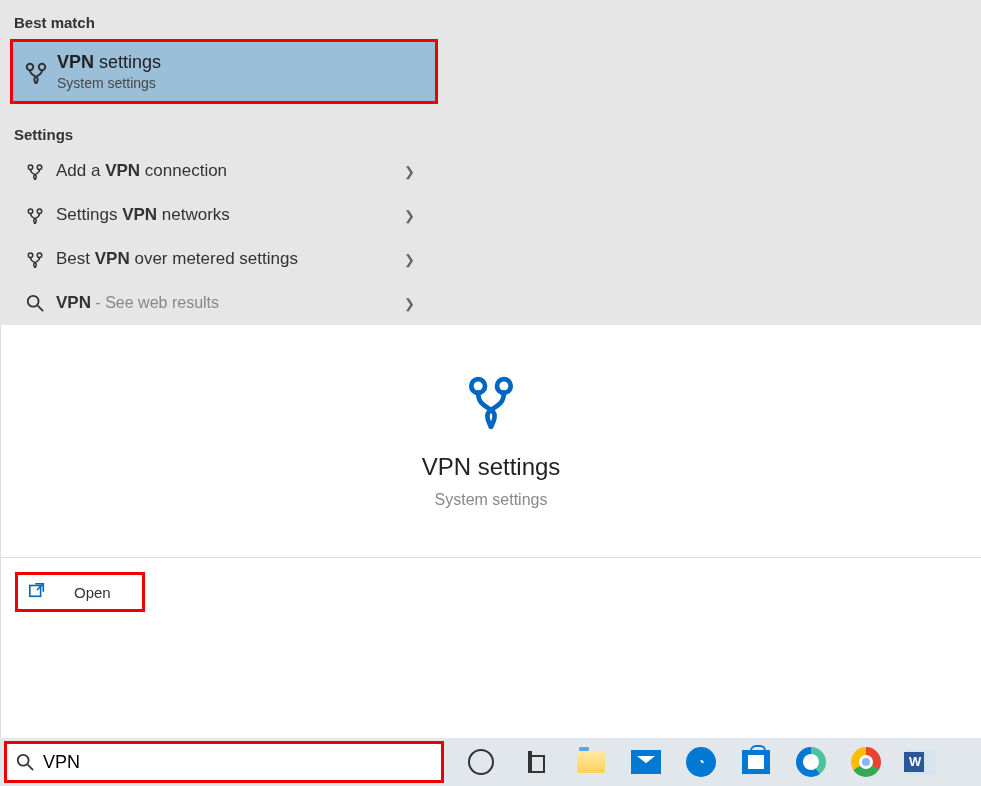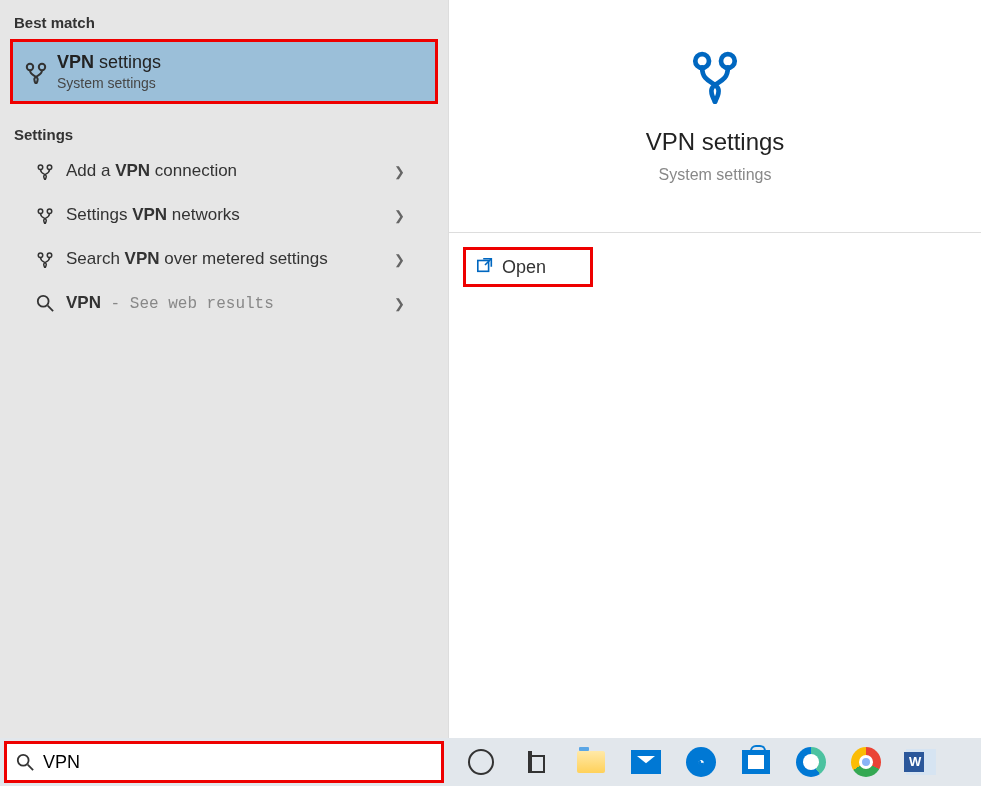--- a/index.html
+++ b/index.html
@@ -1,47 +1,47 @@
 <!DOCTYPE html>
 <html><head>
 <meta charset="utf-8">
 <style>
   * { box-sizing: border-box; margin: 0; padding: 0; font-family: "Segoe UI", Arial, sans-serif; }
   body { width: 981px; height: 786px; background: #e6e6e6; position: relative; overflow: hidden; }
-  .panel { display: flex; width: 981px; height: 738px; }
+  .panel { display: flex; width: 981px; height: 738px; flex-direction: column; }
   .left { width: 448px; background: #e6e6e6; position: relative; }
   .right { flex: 1; background: #fff; border-left: 1px solid #ddd; }
   .section-header { font-size: 15px; font-weight: 600; color: #333; padding: 14px 14px 6px 14px; }
   .best-match-item {
     margin: 2px 10px 8px 10px; background: #9bbfd9; display: flex; align-items: center;
     padding: 10px 8px; border: 3px solid #e00;
   }
   .bm-icon { width: 30px; display: flex; justify-content: center; }
   .bm-text { flex: 1; padding-left: 6px; }
   .bm-title { font-size: 18px; color: #222; }
   .bm-title .bold { font-weight: 600; }
   .bm-sub { font-size: 14px; color: #464646; margin-top: 2px; }
   .list-item {
-    display: flex; align-items: center; padding: 12px 30px; cursor: default;
+    display: flex; align-items: center; padding: 12px 20px; cursor: default;
   }
   .list-item .li-icon { width: 30px; display: flex; justify-content: center; color: #444; }
   .list-item .li-text { flex: 1; font-size: 17px; color: #333; padding-left: 6px; }
   .list-item .li-text .bold { font-weight: 600; }
   .list-item .chev { width: 24px; color: #666; font-size: 13px; }
-  .web-sub { color: #888; font-size: 16px; font-family: Liberation Mono, monospace; }
+  .web-sub { color: #888; font-size: 16px; }
   .right-top { text-align: center; padding-top: 48px; padding-bottom: 24px; border-bottom: 1px solid #ddd; }
   .right-icon { margin: 0 auto 20px auto; width: 60px; }
   .right-title { font-size: 24px; color: #222; }
   .right-sub { font-size: 16px; color: #888; margin-top: 10px; margin-bottom: 24px; }
   .right-action {
     display: flex; align-items: center; margin: 14px 0 0 14px; padding: 6px 10px; width: 130px;
     border: 3px solid #e00;
   }
   .right-action .ra-icon { color: #0067c0; }
-  .right-action .ra-text { font-size: 18px; color: #333; margin-left: 8px; }
+  .right-action .ra-text { font-size: 15px; color: #333; margin-left: 28px; }
   .taskbar {
     position: absolute; bottom: 0; left: 0; width: 981px; height: 48px;
     background: #e2e7ec; display: flex; align-items: center;
   }
   .searchbox {
     background: #fff; border: 3px solid #e00; height: 42px; width: 440px;
     display: flex; align-items: center; margin: 3px 0 3px 4px;
   }
   .searchbox .sicon { width: 36px; display: flex; justify-content: center; color: #333; }
   .searchbox input {
@@ -129,21 +129,21 @@
       <div class="li-icon">
         <svg width="22" height="18" viewBox="0 0 28 24">
             <g stroke="#333" stroke-width="2" fill="none">
               <circle cx="8" cy="7" r="3"></circle>
               <circle cx="20" cy="7" r="3"></circle>
               <path d="M8 10 C8 18 20 14 14 24"></path>
               <path d="M20 10 C20 18 8 14 14 24"></path>
             </g>
           </svg>
       </div>
-      <div class="li-text"><span>Search </span><span class="bold">VPN</span><span> over metered settings</span></div>
+      <div class="li-text"><span>Best </span><span class="bold">VPN</span><span> over metered settings</span></div>
       <div class="chev">❯</div>
     </div>
 
 
     <div class="list-item">
       <div class="li-icon">
         <svg width="18" height="18" viewBox="0 0 20 20">
             <g stroke="#333" stroke-width="2" fill="none">
               <circle cx="8" cy="8" r="6"></circle>
               <line x1="13" y1="13" x2="19" y2="19"></line>

